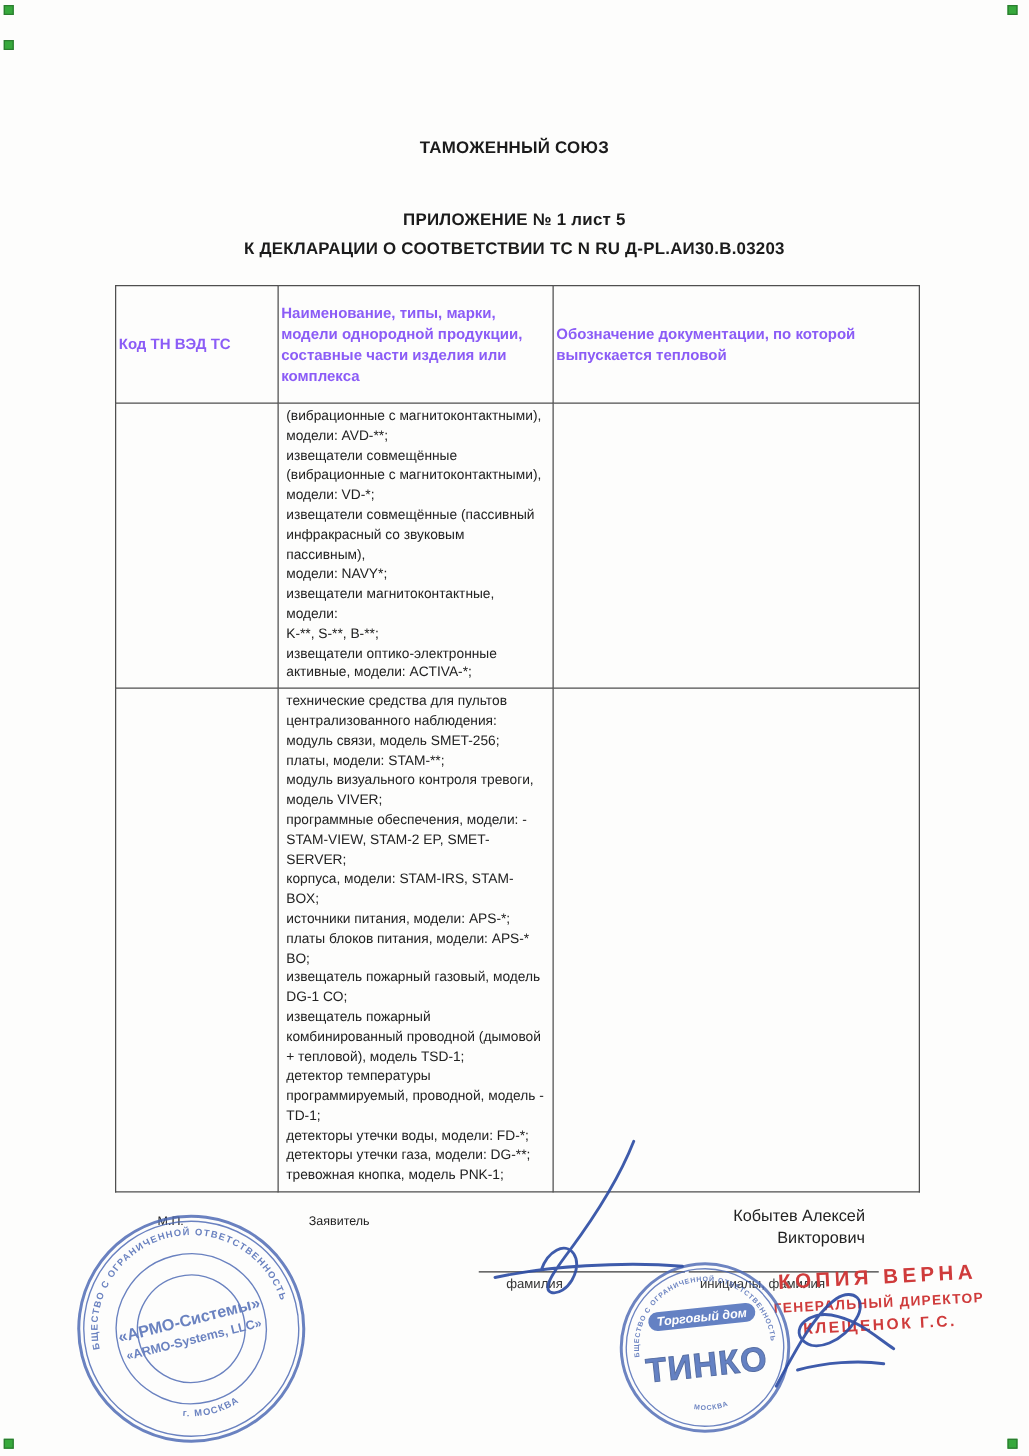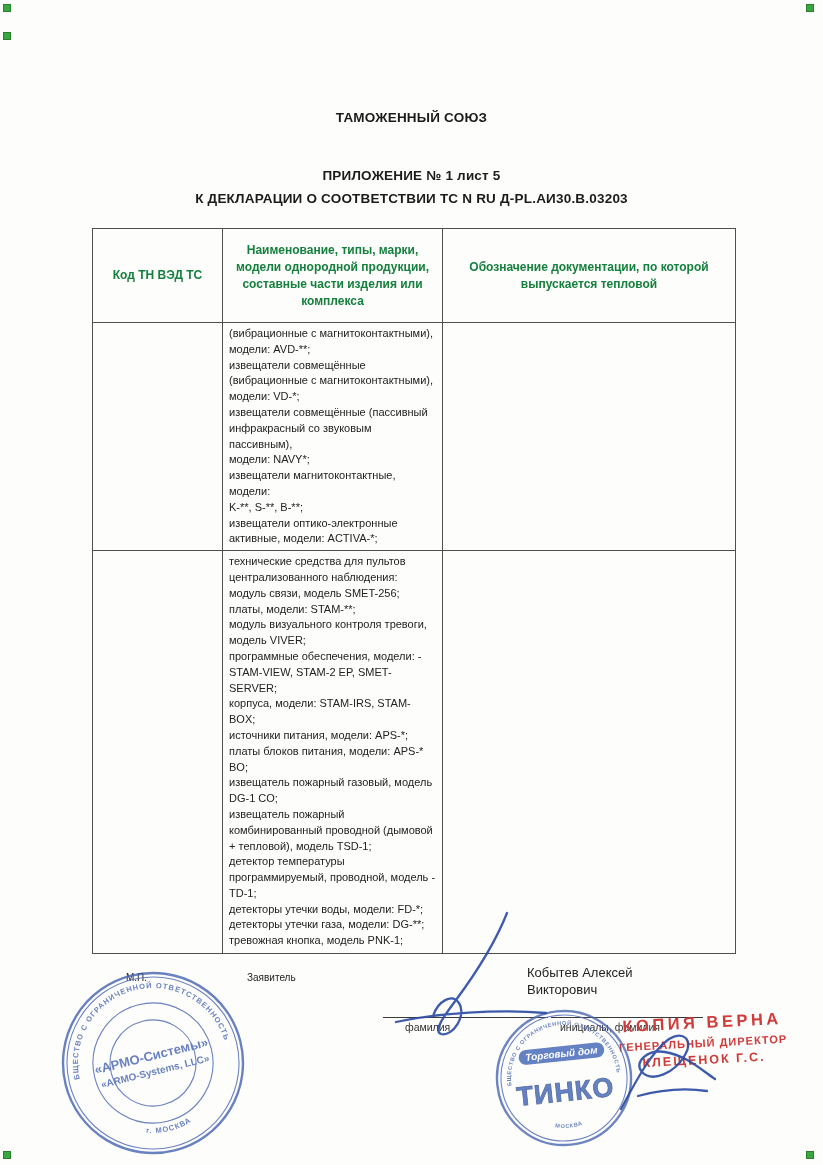--- a/index.html
+++ b/index.html
@@ -17,35 +17,35 @@
   }
   .t1 { top:110px;text-align:center; } .t2 { top:144px;margin-top:24px; } .t3 { top:191px; }
 
   .main-table {
     position:absolute; left:92px; top:228px; width:643px;
     border-collapse:collapse; table-layout:fixed;
   }
   .main-table th, .main-table td { border:1px solid #4f4f4f; overflow:hidden; }
   .main-table th {
     vertical-align:middle; font-size:12px; font-weight:bold;
-    text-align:center; line-height:17px; color:#15803d; padding:2px;
+    text-align:left; line-height:17px; color:#8b5cf6; padding:2px;
   }
   .c1 { width:130px; } .c2 { width:220px; } .c3 { width:293px; }
   thead tr { height:94px; }
   .r1 { height:197px; } .r2 { height:403px; } .r3 { height:38px; }
   .main-table td { vertical-align:top; }
   .desc-cell {
     font-size:11px; line-height:15.8px; padding:3px 5px 3px 6px;
     color:#222; text-align:left;
   }
 
   .footer-label { position:absolute; font-size:10px; color:#222; }
   .applicant-name {
     position:absolute; left:527px; top:964px; width:165px;
-    text-align:left; font-size:13px; line-height:17px; color:#222;
+    text-align:right; font-size:13px; line-height:17px; color:#222;
   }
   .sig-line { position:absolute; height:0; border-top:1.5px solid #3a3a3a; }
   .line1 { left:383px; top:1017px; width:165px; }
   .line2 { left:551px; top:1017px; width:152px; }
   .caption { position:absolute; font-size:10.5px; color:#333; }
 
   
   .stamp { position:absolute; }
   .stamp-armo { left:60px; top:970px; width:186px; height:186px; transform:rotate(-14deg); opacity:.82; }
   .stamp-tinko { left:494px; top:1008px; width:140px; height:140px; transform:rotate(-6deg); opacity:.8; }

